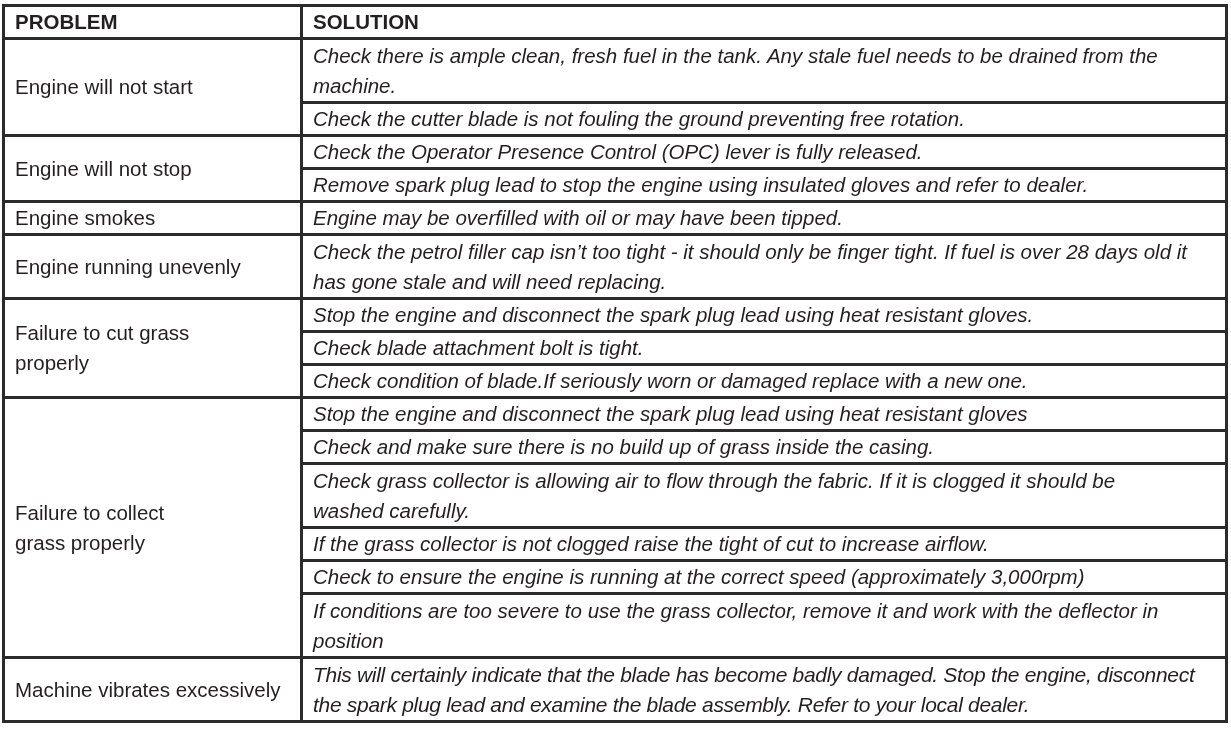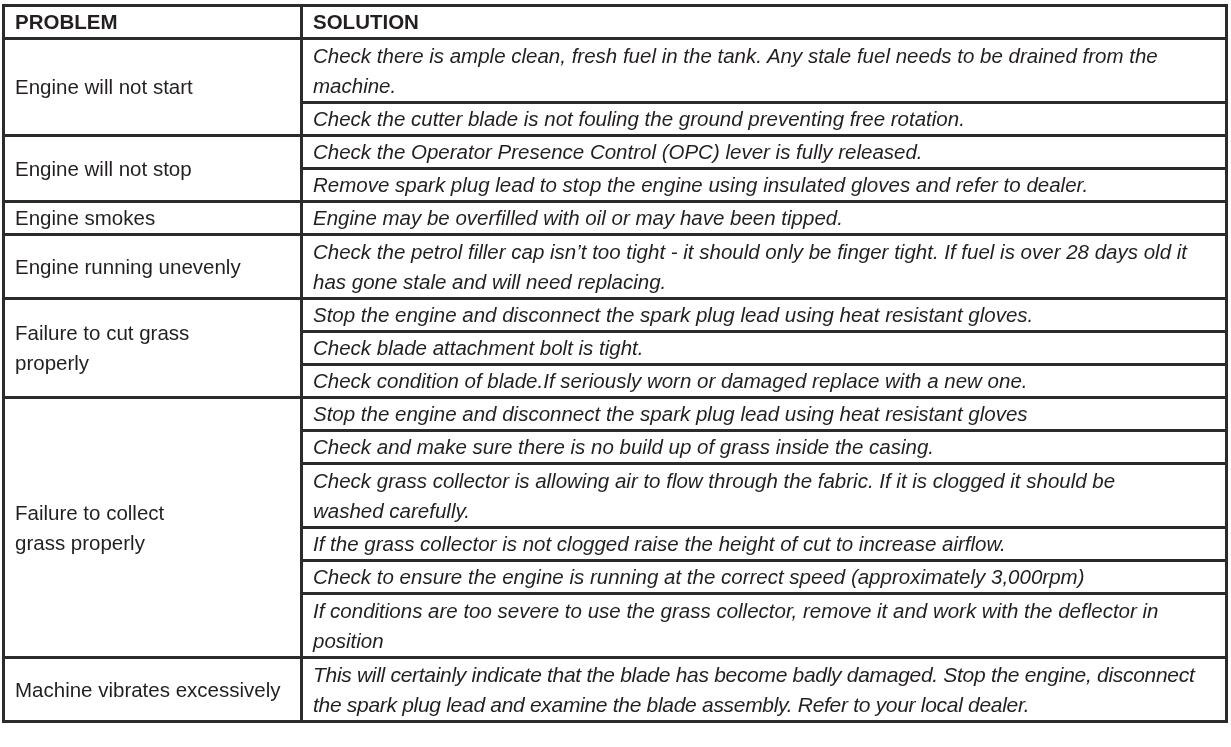--- a/index.html
+++ b/index.html
@@ -72,21 +72,21 @@
     <td rowspan="6" class="prob" style="padding-right:84px">Failure to collect grass properly</td>
     <td class="sol h32">Stop the engine and disconnect the spark plug lead using heat resistant gloves</td>
   </tr>
   <tr>
     <td class="sol h32">Check and make sure there is no build up of grass inside the casing.</td>
   </tr>
   <tr>
     <td class="sol h64" style="padding-right:80px">Check grass collector is allowing air to flow through the fabric. If it is clogged it should be washed carefully.</td>
   </tr>
   <tr>
-    <td class="sol h32">If the grass collector is not clogged raise the height of cut to increase airflow.</td>
+    <td class="sol h32">If the grass collector is not clogged raise the tight of cut to increase airflow.</td>
   </tr>
   <tr>
     <td class="sol h32">Check to ensure the engine is running at the correct speed (approximately 3,000rpm)</td>
   </tr>
   <tr>
     <td class="sol h64" style="padding-right:50px">If conditions are too severe to use the grass collector, remove it and work with the deflector in position</td>
   </tr>
 
   <tr>
     <td class="prob" style="">Machine vibrates excessively</td>

